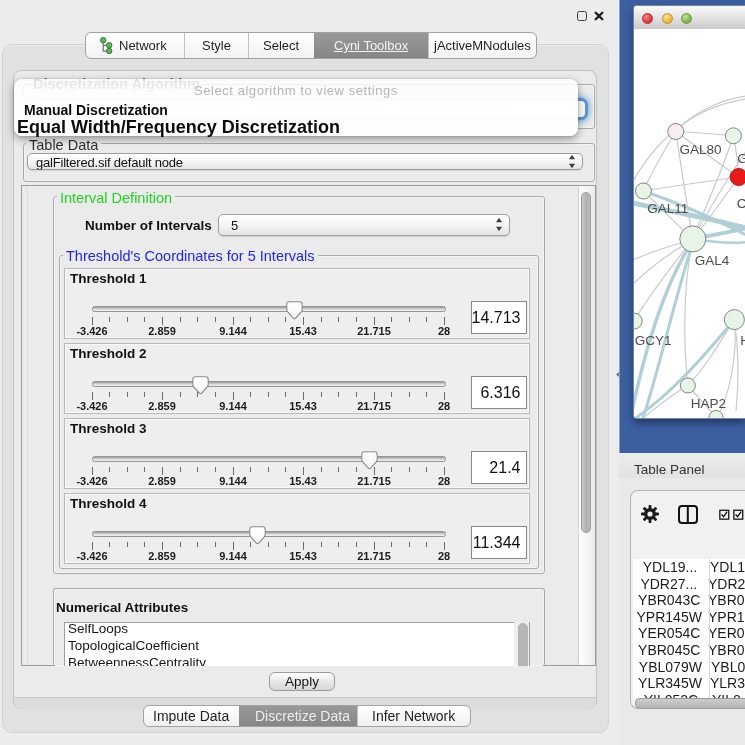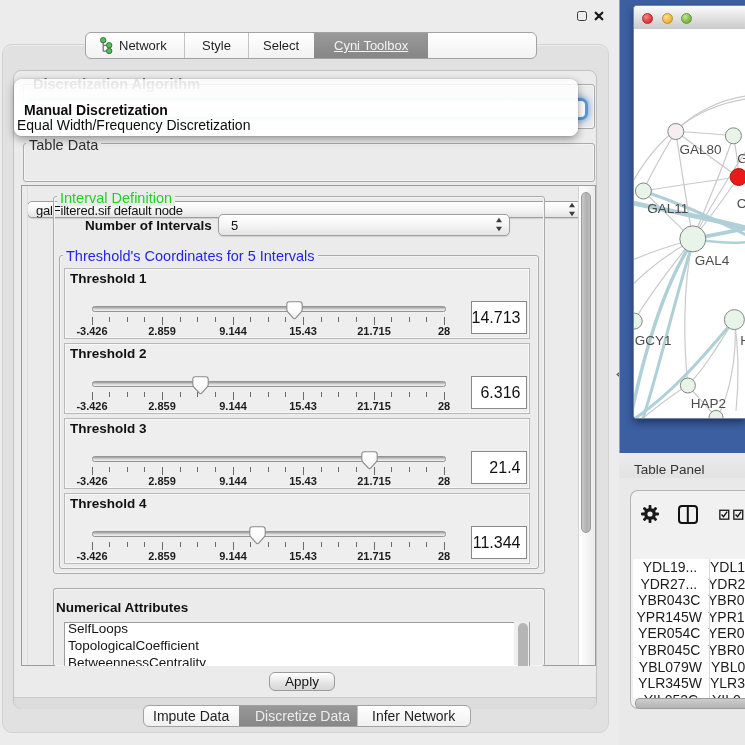--- a/index.html
+++ b/index.html
@@ -53,21 +53,21 @@
   
   #algo-combo{left:26.5px;top:97.5px;width:561px;height:22px;border-radius:7px;background:#fdfdfd;
               border:3px solid #5a97d5;box-shadow:0 0 6px 1px rgba(85,145,215,0.8);box-sizing:border-box;z-index:20;}
 
   
   #popup{left:14px;top:79px;width:564px;height:57px;border-radius:8px;z-index:40;
          background:linear-gradient(rgba(255,255,255,0.78) 0px,rgba(255,255,255,0.93) 14px,rgba(255,255,255,0.97) 22px,rgba(255,255,255,0.97) 100%);
          box-shadow:0 3px 9px rgba(0,0,0,0.38),0 0 2px rgba(0,0,0,0.18);}
   #popup .ph{position:absolute;left:0;right:0;top:3.5px;text-align:center;font-size:13px;letter-spacing:0.55px;color:#b5b5b5;}
   #popup .it1{position:absolute;left:3px;top:22.5px;font-size:14px;font-weight:bold;color:#0c0c0c;padding-left:7px;}
-  #popup .it2{position:absolute;left:3px;top:37.5px;font-size:14px;color:#0c0c0c;}
+  #popup .it2{position:absolute;left:3px;top:37.5px;font-size:18px;color:#0c0c0c;font-weight:bold;}
 
   
   #scrollpane{left:21px;top:185px;width:575px;height:481px;border:1px solid #9b9b9b;box-sizing:border-box;}
   #sp-innerline{left:27px;top:186px;width:1px;height:479px;background:#dedede;}
   #vscroll-track{left:578px;top:186px;width:17px;height:479px;background:linear-gradient(90deg,#ffffff,#f1f1f1 70%,#ebebeb);
                  border-left:1px solid #d3d3d3;box-sizing:border-box;}
   #vscroll-thumb{left:580.5px;top:192px;width:10px;height:341px;border-radius:5.5px;
                  background:linear-gradient(90deg,#c9c9c9,#b0b0b0 60%,#bcbcbc);border:1px solid #9b9b9b;box-sizing:border-box;}
 
   
@@ -164,37 +164,40 @@
     </div>
     <div class="ttab sep" style="width:64px">
       <span data-bind="top_tabs.items.1.label">Style</span>
     </div>
     <div class="ttab sep" style="width:66.5px">
       <span data-bind="top_tabs.items.2.label">Select</span>
     </div>
     <div class="ttab selected" style="width:114px">
       <span data-bind="top_tabs.items.3.label">Cyni Toolbox</span>
     </div>
+    <div class="ttab sep" style="width:108px">
+      <span data-bind="top_tabs.items.4.label">jActiveMNodules</span>
+    </div>
   </div>
 
   <div id="inner-panel" class="abs"></div>
   <div id="inner-bottom-strip" class="abs"></div>
 
   <div class="abs group" style="left:23px;top:83.5px;width:570px;height:43px;"></div>
   <div class="gtitle abs" style="left:30px;top:75.5px;font-weight:bold;color:#6e6e6e;background:transparent;" data-bind="algorithm_group.title">Discretization Algorithm</div>
   <div id="algo-combo" class="abs">
     <div class="arr" style="right:8px;">
       <div class="tri-up" style="transform:scale(0.8)"></div>
       <div class="tri-dn" style="transform:scale(0.8)"></div>
     </div>
   </div>
 
   <div class="abs group" style="left:23px;top:143px;width:570px;height:36.5px;"></div>
   <div class="gtitle abs" style="left:25.5px;top:136.5px;color:#2e2e2e;" data-bind="table_data_group.title">Table Data</div>
-  <div class="abs combo" style="left:26.5px;top:153px;width:556px;height:17px;margin-top:48px;">
+  <div class="abs combo" style="left:26.5px;top:153px;width:556px;height:17px;">
     <span class="cv" data-bind="table_data_group.combo_value">galFiltered.sif default node</span>
     <div class="arr" style="right:6px;">
       <div class="tri-up" style="transform:scale(0.75)"></div>
       <div class="tri-dn" style="transform:scale(0.75)"></div>
     </div>
   </div>
 
   <div id="scrollpane" class="abs"></div>
   <div id="sp-innerline" class="abs"></div>
   <div id="vscroll-track" class="abs"></div>
@@ -412,20 +415,21 @@
     </div>
     <div class="btab selected" style="width:118px">
       <span data-bind="bottom_tabs.items.1.label">Discretize Data</span>
     </div>
     <div class="btab sep" style="width:113px">
       <span data-bind="bottom_tabs.items.2.label">Infer Network</span>
     </div>
   </div>
 
   <div id="popup" class="abs">
+    <div class="ph" data-bind="popup.placeholder">Select algorithm to view settings</div>
     <div class="it1" data-bind="popup.items.0">Manual Discretization</div>
     <div class="it2" data-bind="popup.items.1">Equal Width/Frequency Discretization</div>
   </div>
 
   <svg id="splitter-arrow" class="abs" viewBox="0 0 7 9">
     <path d="M5.8,1.5 L2.2,4.5 L5.8,7.5" fill="none" stroke="#5f5f5f" stroke-width="1.3"></path>
   </svg>
 
   <div id="desktop" class="abs"></div>
   <div id="desktop-hl" class="abs"></div>

